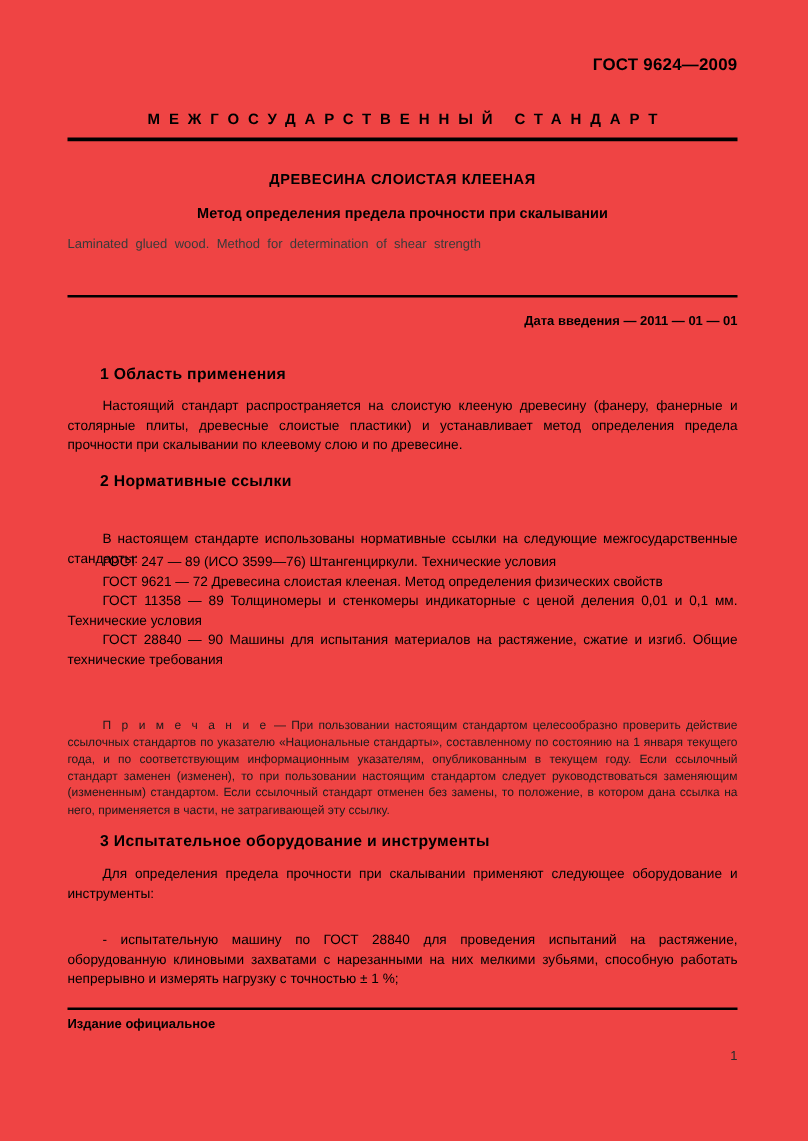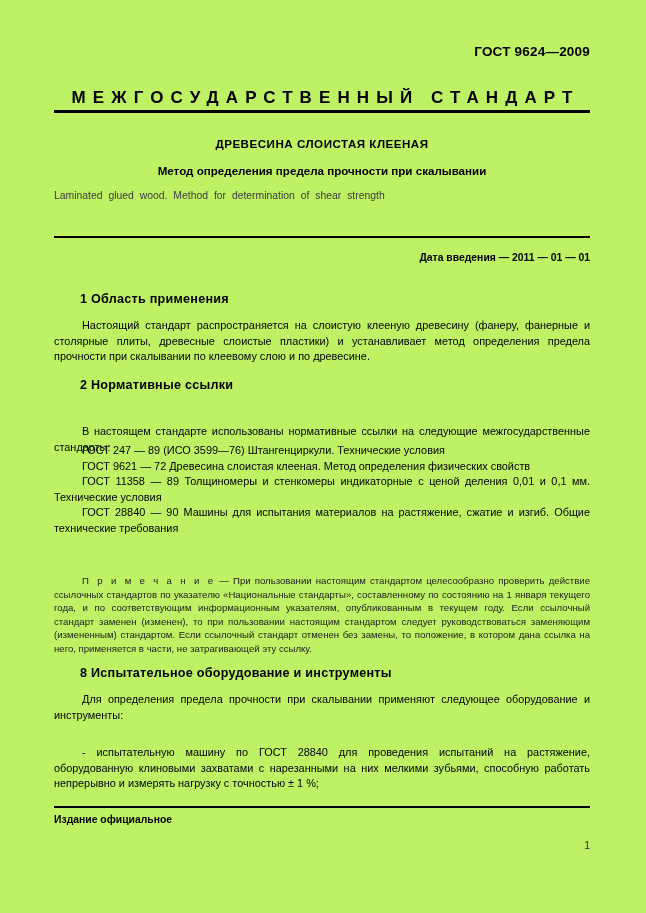--- a/index.html
+++ b/index.html
@@ -11,21 +11,21 @@
   body {
     font-family: "Liberation Sans", sans-serif;
     color: #000000;
     -webkit-font-smoothing: antialiased;
   }
   .page {
     position: relative;
     width: 646px;
     height: 913px;
     margin: 0;
-    background: #bef264;
+    background: #ef4444;
     overflow: hidden;
     box-sizing: border-box;
   }
 
   
   .gost-number {
     position: absolute;
     top: 44px;
     right: 56px;
     font-size: 13.5px;
@@ -33,21 +33,21 @@
     letter-spacing: 0.2px;
     white-space: nowrap;
   }
 
   
   .banner {
     position: absolute;
     top: 88px;
     left: 54px;
     width: 536px;
-    font-size: 17px;
+    font-size: 12px;
     font-weight: bold;
     letter-spacing: 7.1px;
     text-align: center;
     white-space: nowrap;
     text-indent: 7.1px;
   }
 
   .rule {
     position: absolute;
     left: 54px;
@@ -207,21 +207,21 @@
 
   <div class="ref-list">
     <p class="ref-item">ГОСТ 247 — 89 (ИСО 3599—76) Штангенциркули. Технические условия</p>
     <p class="ref-item">ГОСТ 9621 — 72 Древесина слоистая клееная. Метод определения физических свойств</p>
     <p class="ref-item">ГОСТ 11358 — 89 Толщиномеры и стенкомеры индикаторные с ценой деления 0,01 и 0,1 мм. Технические условия</p>
     <p class="ref-item">ГОСТ 28840 — 90 Машины для испытания материалов на растяжение, сжатие и изгиб. Общие технические требования</p>
   </div>
 
   <div class="note"><span class="note-label">П р и м е ч а н и е</span><span> — При пользовании настоящим стандартом целесообразно проверить действие ссылочных стандартов по указателю «Национальные стандарты», составленному по состоянию на 1 января текущего года, и по соответствующим информационным указателям, опубликованным в текущем году. Если ссылочный стандарт заменен (изменен), то при пользовании настоящим стандартом следует руководствоваться заменяющим (измененным) стандартом. Если ссылочный стандарт отменен без замены, то положение, в котором дана ссылка на него, применяется в части, не затрагивающей эту ссылку.</span></div>
 
-  <div class="section-heading sh-3">8 Испытательное оборудование и инструменты</div>
+  <div class="section-heading sh-3">3 Испытательное оборудование и инструменты</div>
 
   <div class="para indent p-equip">Для определения предела прочности при скалывании применяют следующее оборудование и инструменты:</div>
 
   <div class="para indent p-machine">- испытательную машину по ГОСТ 28840 для проведения испытаний на растяжение, оборудованную клиновыми захватами с нарезанными на них мелкими зубьями, способную работать непрерывно и измерять нагрузку с точностью ± 1 %;</div>
 
   <div class="rule rule-foot"></div>
 
   <div class="footer-note">Издание официальное</div>
 
   <div class="page-number">1</div>

